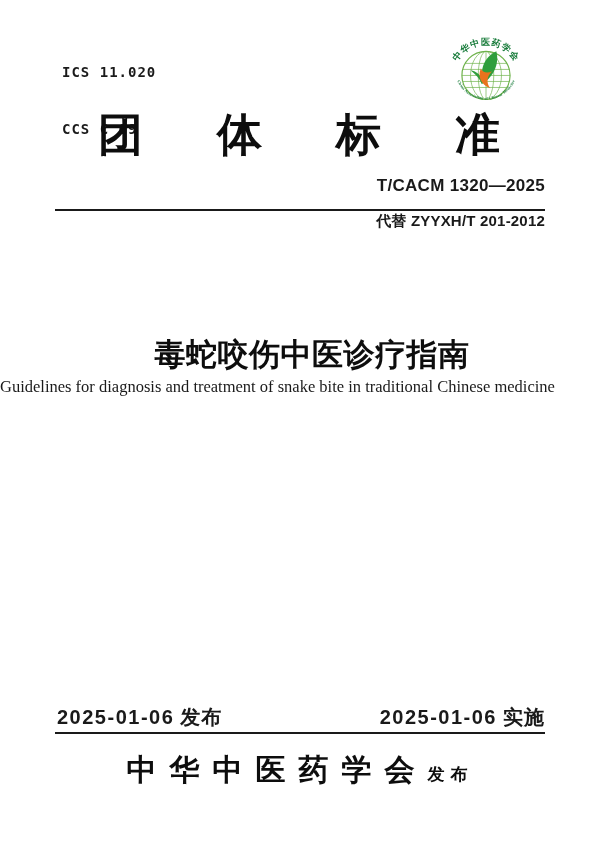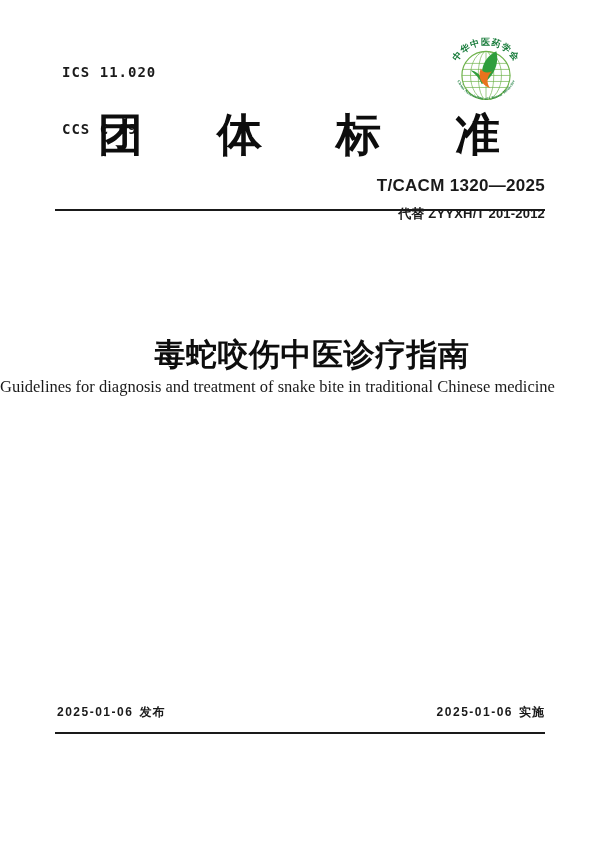--- a/index.html
+++ b/index.html
@@ -73,22 +73,22 @@
     top: 176px;
     font-size: 17px;
     font-weight: bold;
     letter-spacing: 0.3px;
     color: #1a1a1a;
     text-align: right;
   }
   .replaces {
     position: absolute;
     right: 55px;
-    top: 205px;
-    font-size: 13px;
+    top: 212px;
+    font-size: 15px;
     font-weight: bold;
     letter-spacing: 0.2px;
     color: #1a1a1a;
     text-align: left;
   }
 
   .rule {
     position: absolute;
     left: 55px;
     width: 490px;
@@ -120,21 +120,21 @@
     color: #1a1a1a;
   }
 
   .dates {
     position: absolute;
     left: 57px;
     right: 55px;
     top: 704px;
     display: flex;
     justify-content: space-between;
-    font-size: 12px;
+    font-size: 20px;
     font-weight: bold;
     color: #1a1a1a;
   }
   .date-num { letter-spacing: 1.5px; }
   .date-label { margin-left: 6px; letter-spacing: 1px; }
 
   .publisher-row {
     position: absolute;
     left: 0;
     top: 750px;
@@ -224,14 +224,17 @@
     <div>
       <span class="date-num">2025-01-06</span><span class="date-label">发布</span>
     </div>
     <div>
       <span class="date-num">2025-01-06</span><span class="date-label">实施</span>
     </div>
   </div>
 
   <div class="rule rule-bottom"></div>
 
+  <div class="publisher-row">
+    <span class="publisher">中华中医药学会</span><span class="pub-action">发布</span>
+  </div>
 
 </div>
 
 </body></html>

